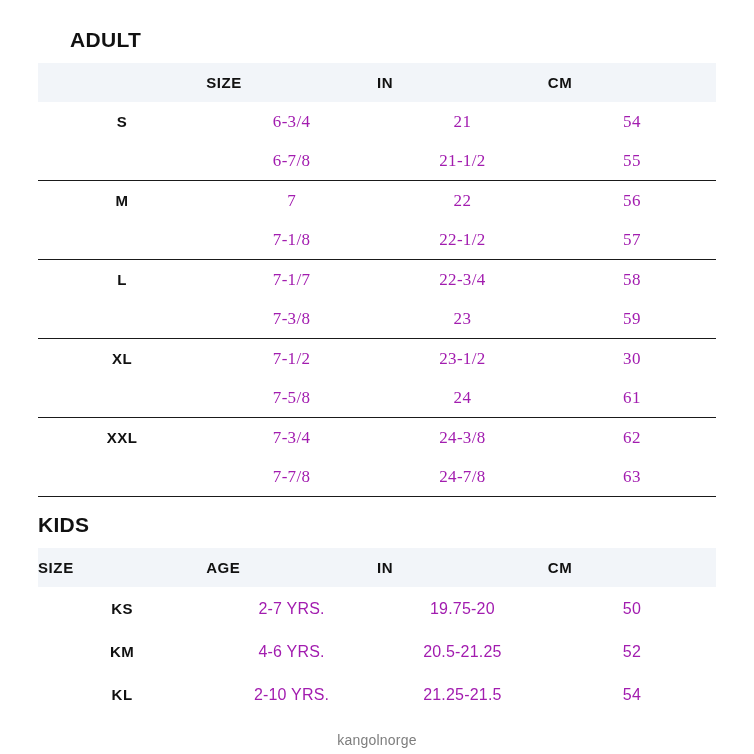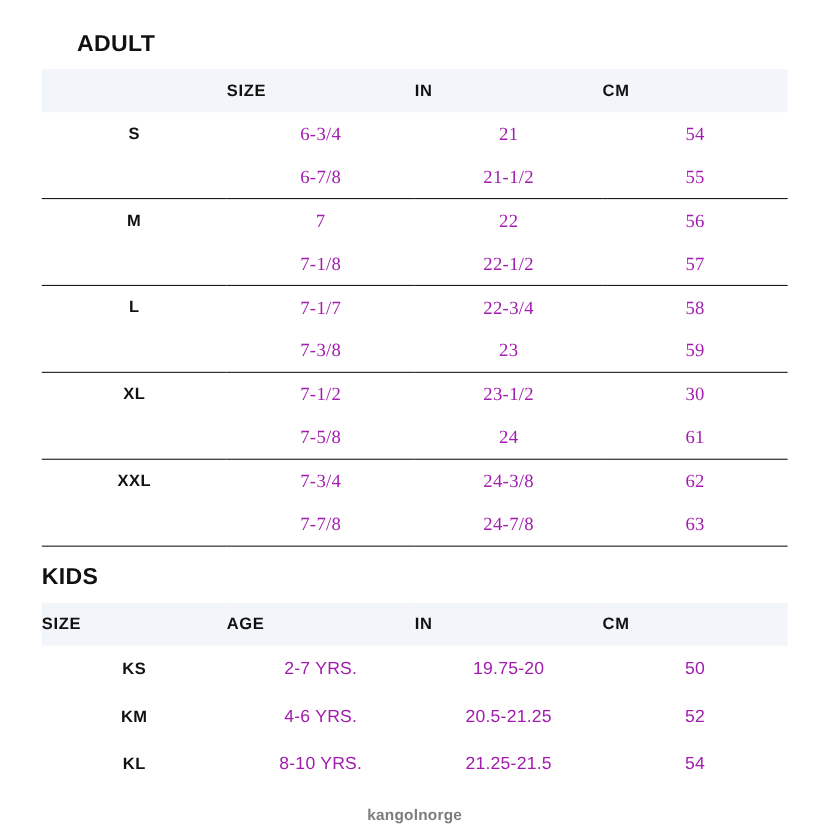--- a/index.html
+++ b/index.html
@@ -90,21 +90,20 @@
   }
   .footer {
     position: absolute;
     left: 0;
     right: 0;
     bottom: 6px;
     text-align: center;
     font-size: 14px;
     color: #7d7d7d;
     letter-spacing: 0.2px;
-    font-weight: bold;
   }
 </style>
 </head>
 <body>
 
 <div class="page">
 
   <h1 class="section-title" id="adult-title">ADULT</h1>
 
   <table id="adult-table">
@@ -200,21 +199,21 @@
         <td class="col-c kids-val">50</td>
       </tr>
       <tr>
         <td class="col-label">KM</td>
         <td class="col-a kids-val">4-6 YRS.</td>
         <td class="col-b kids-val">20.5-21.25</td>
         <td class="col-c kids-val">52</td>
       </tr>
       <tr>
         <td class="col-label">KL</td>
-        <td class="col-a kids-val">8-10 YRS.</td>
+        <td class="col-a kids-val">2-10 YRS.</td>
         <td class="col-b kids-val">21.25-21.5</td>
         <td class="col-c kids-val">54</td>
       </tr>
     </tbody>
   </table>
 
   <div class="footer">kangolnorge</div>
 
 </div>
 

